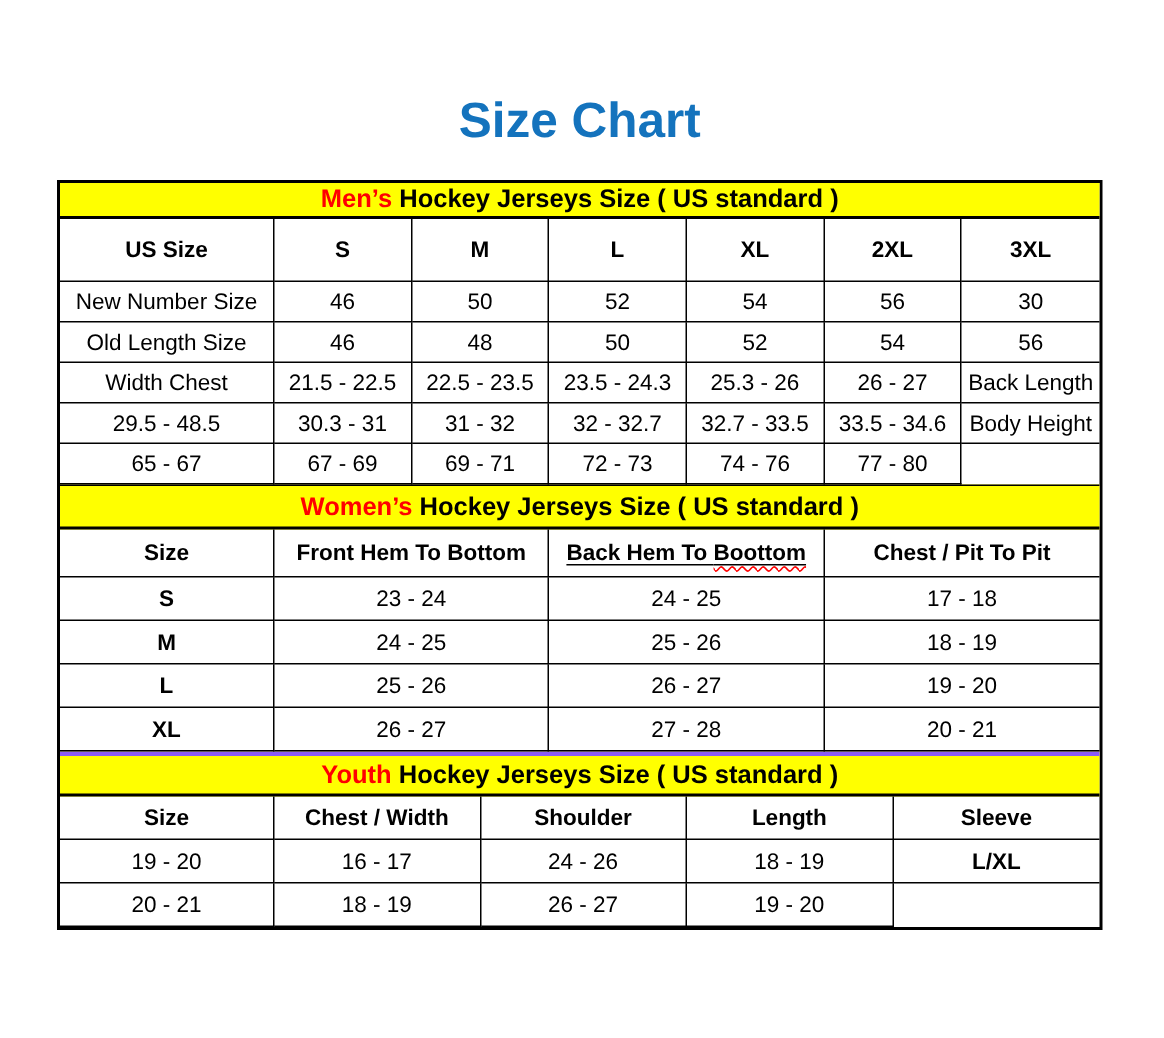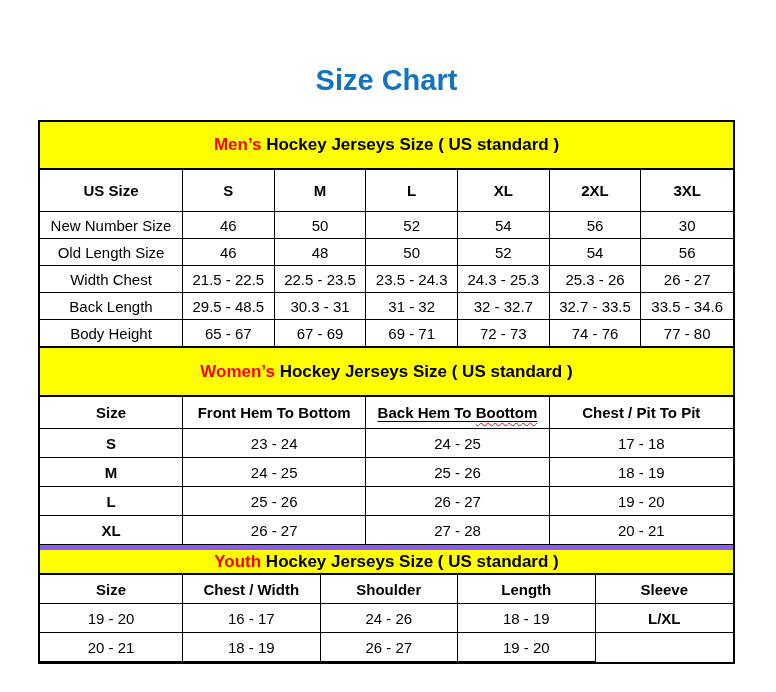--- a/index.html
+++ b/index.html
@@ -8,37 +8,37 @@
     width: 776px; height: 692px;
     font-family: "Liberation Sans", sans-serif;
     color: #000;
     overflow: hidden;
   }
   .wrap { width: 697px; margin-left: 38px; }
   .title {
     margin-top: 62px;
     margin-bottom: 22px;
     line-height: 36px;
-    font-size: 29px;
+    font-size: 33px;
     font-weight: bold;
     text-align: center;
     color: var(--title_blue, #1473BD);
   }
   .chart { border: 2px solid var(--border_black, #000); background: #fff; }
   .banner {
     background: var(--banner_yellow, #FFFF00);
     display: flex; align-items: center; justify-content: center;
     font-weight: bold; font-size: 17px;
     border-bottom: 2px solid var(--border_black, #000);
   }
   .banner span { white-space: pre; }
   .red { color: var(--accent_red, #FF0000); }
-  .b-men   { height: 48px; }
-  .b-women { height: 50px; border-top: 1px solid #000; }
-  .b-youth { height: 30px; border-top: 5px solid #8b5cf6; }
+  .b-men   { height: 24px; }
+  .b-women { height: 30px; border-top: 1px solid #000; }
+  .b-youth { height: 30px; border-top: 3px solid #8b5cf6; }
   .grid { display: grid; }
   .g-men   { grid-template-columns: 143px repeat(6, 1fr); }
   .g-women { grid-template-columns: 143px repeat(3, 1fr); }
   .g-youth { grid-template-columns: 143px repeat(4, 1fr); }
   .cell {
     display: flex; align-items: center; justify-content: center;
     border-right: 1px solid #000; border-bottom: 1px solid #000;
     font-size: 15px; height: 27px; white-space: pre;
   }
   .g-men   .cell:nth-child(7n) { border-right: none; }
@@ -92,21 +92,20 @@
       <div class="cell">48</div>
       <div class="cell">50</div>
       <div class="cell">52</div>
       <div class="cell">54</div>
       <div class="cell">56</div>
 
       <div class="cell">Width Chest</div>
       <div class="cell">21.5 - 22.5</div>
       <div class="cell">22.5 - 23.5</div>
       <div class="cell">23.5 - 24.3</div>
-      <div class="cell">24.3 - 25.3</div>
       <div class="cell">25.3 - 26</div>
       <div class="cell">26 - 27</div>
 
       <div class="cell">Back Length</div>
       <div class="cell">29.5 - 48.5</div>
       <div class="cell">30.3 - 31</div>
       <div class="cell">31 - 32</div>
       <div class="cell">32 - 32.7</div>
       <div class="cell">32.7 - 33.5</div>
       <div class="cell">33.5 - 34.6</div>

